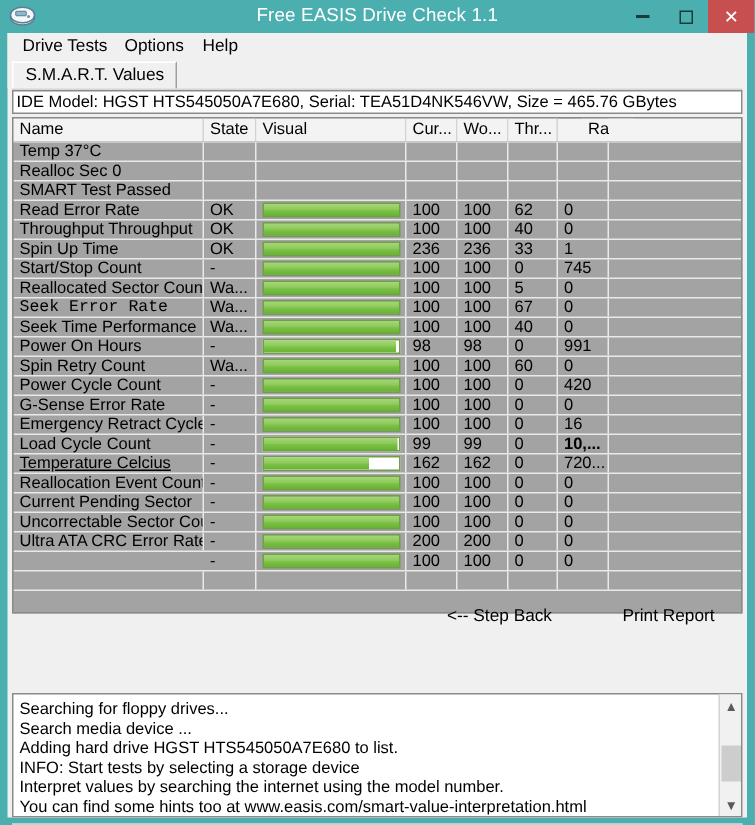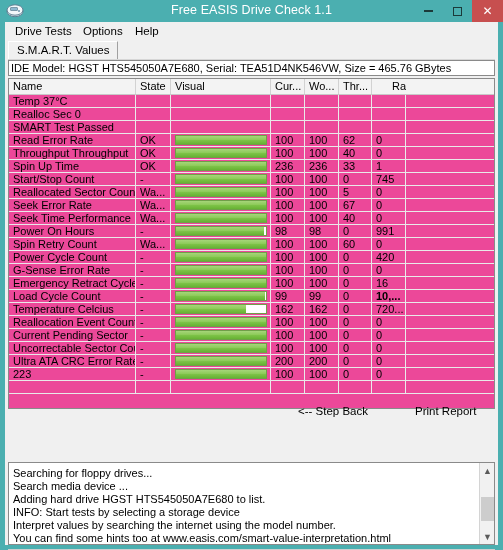--- a/index.html
+++ b/index.html
@@ -80,21 +80,21 @@
   .modelbar{
     position:absolute;left:3px;top:38px;width:487px;height:16px;
     background:#ffffff;border:1px solid #8a8a8a;box-sizing:border-box;
     font-size:11px;line-height:14px;padding-left:2px;
     white-space:nowrap;overflow:hidden;
   }
 
   
   .table-wrap{
     position:absolute;left:3px;top:56px;width:487px;height:331px;
-    background:#ec4899;border:1px solid #8a8a8a;box-sizing:border-box;
+    background:#a3a3a3;border:1px solid #8a8a8a;box-sizing:border-box;
     overflow:hidden;
   }
   .thead{
     position:absolute;left:0;top:0;width:485px;height:16px;
     background:#f3f3f3;border-bottom:1px solid #c8c8c8;
     box-sizing:border-box;
   }
   .th{
     position:absolute;top:0;height:15px;line-height:15px;
     font-size:11px;color:#000;padding-left:4px;
@@ -319,21 +319,21 @@
             <div class="bar-outer" style="left: 166px; width: 92px;">
               <div class="bar-fill" style="width: 100%;"></div>
             </div>
             <div class="cell sep" style="left: 262px; width: 34px;">100</div>
             <div class="cell sep" style="left: 296px; width: 34px;">100</div>
             <div class="cell sep" style="left: 330px; width: 33px;">5</div>
             <div class="cell sep" style="left: 363px; width: 34px;">0</div>
             <div class="cell" style="left: 397px; width: 88px;"></div>
           </div>
           <div class="trow">
-            <div class="cell sep" style="left: 0px; width: 127px;">Seek Error Rate</div>
+            <div class="cell sep" style="left: 0px; width: 127px; font-family: Liberation Mono, monospace;">Seek Error Rate</div>
             <div class="cell sep" style="left: 127px; width: 35px;">Wa...</div>
             <div class="cell sep" style="left: 162px; width: 100px;"></div>
             <div class="bar-outer" style="left: 166px; width: 92px;">
               <div class="bar-fill" style="width: 100%;"></div>
             </div>
             <div class="cell sep" style="left: 262px; width: 34px;">100</div>
             <div class="cell sep" style="left: 296px; width: 34px;">100</div>
             <div class="cell sep" style="left: 330px; width: 33px;">67</div>
             <div class="cell sep" style="left: 363px; width: 34px;">0</div>
             <div class="cell" style="left: 397px; width: 88px;"></div>
@@ -423,21 +423,21 @@
             <div class="bar-outer" style="left: 166px; width: 92px;">
               <div class="bar-fill" style="width: 99%;"></div>
             </div>
             <div class="cell sep" style="left: 262px; width: 34px;">99</div>
             <div class="cell sep" style="left: 296px; width: 34px;">99</div>
             <div class="cell sep" style="left: 330px; width: 33px;">0</div>
             <div class="cell sep" style="left: 363px; width: 34px; font-weight: bold;">10,...</div>
             <div class="cell" style="left: 397px; width: 88px;"></div>
           </div>
           <div class="trow">
-            <div class="cell sep" style="left: 0px; width: 127px;">Temperature Celcius</div>
+            <div class="cell sep" style="left: 0px; width: 127px; text-decoration: underline;">Temperature Celcius</div>
             <div class="cell sep" style="left: 127px; width: 35px;">-</div>
             <div class="cell sep" style="left: 162px; width: 100px;"></div>
             <div class="bar-outer" style="left: 166px; width: 92px;">
               <div class="bar-fill" style="width: 78%;"></div>
             </div>
             <div class="cell sep" style="left: 262px; width: 34px;">162</div>
             <div class="cell sep" style="left: 296px; width: 34px;">162</div>
             <div class="cell sep" style="left: 330px; width: 33px;">0</div>
             <div class="cell sep" style="left: 363px; width: 34px;">720...</div>
             <div class="cell" style="left: 397px; width: 88px;"></div>
@@ -488,21 +488,20 @@
             <div class="bar-outer" style="left: 166px; width: 92px;">
               <div class="bar-fill" style="width: 100%;"></div>
             </div>
             <div class="cell sep" style="left: 262px; width: 34px;">200</div>
             <div class="cell sep" style="left: 296px; width: 34px;">200</div>
             <div class="cell sep" style="left: 330px; width: 33px;">0</div>
             <div class="cell sep" style="left: 363px; width: 34px;">0</div>
             <div class="cell" style="left: 397px; width: 88px;"></div>
           </div>
           <div class="trow">
-            <div class="cell sep" style="left: 0px; width: 127px;">223</div>
             <div class="cell sep" style="left: 127px; width: 35px;">-</div>
             <div class="cell sep" style="left: 162px; width: 100px;"></div>
             <div class="bar-outer" style="left: 166px; width: 92px;">
               <div class="bar-fill" style="width: 100%;"></div>
             </div>
             <div class="cell sep" style="left: 262px; width: 34px;">100</div>
             <div class="cell sep" style="left: 296px; width: 34px;">100</div>
             <div class="cell sep" style="left: 330px; width: 33px;">0</div>
             <div class="cell sep" style="left: 363px; width: 34px;">0</div>
             <div class="cell" style="left: 397px; width: 88px;"></div>

